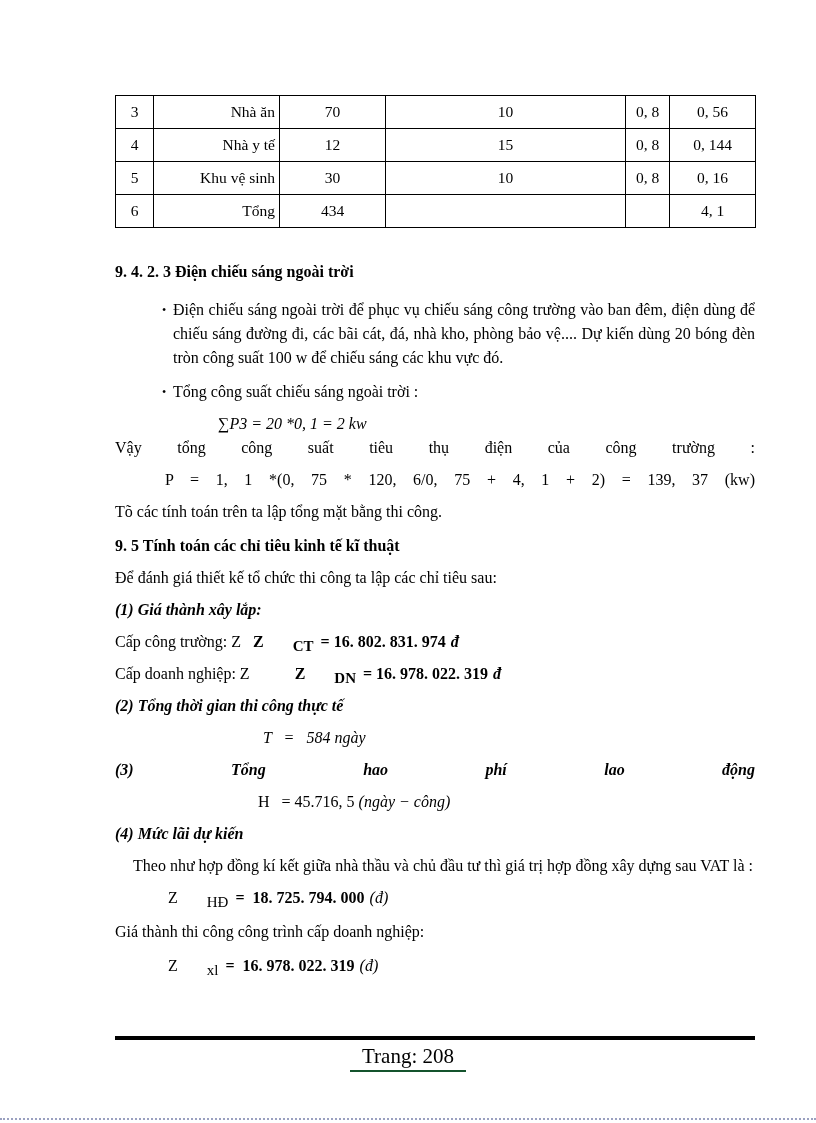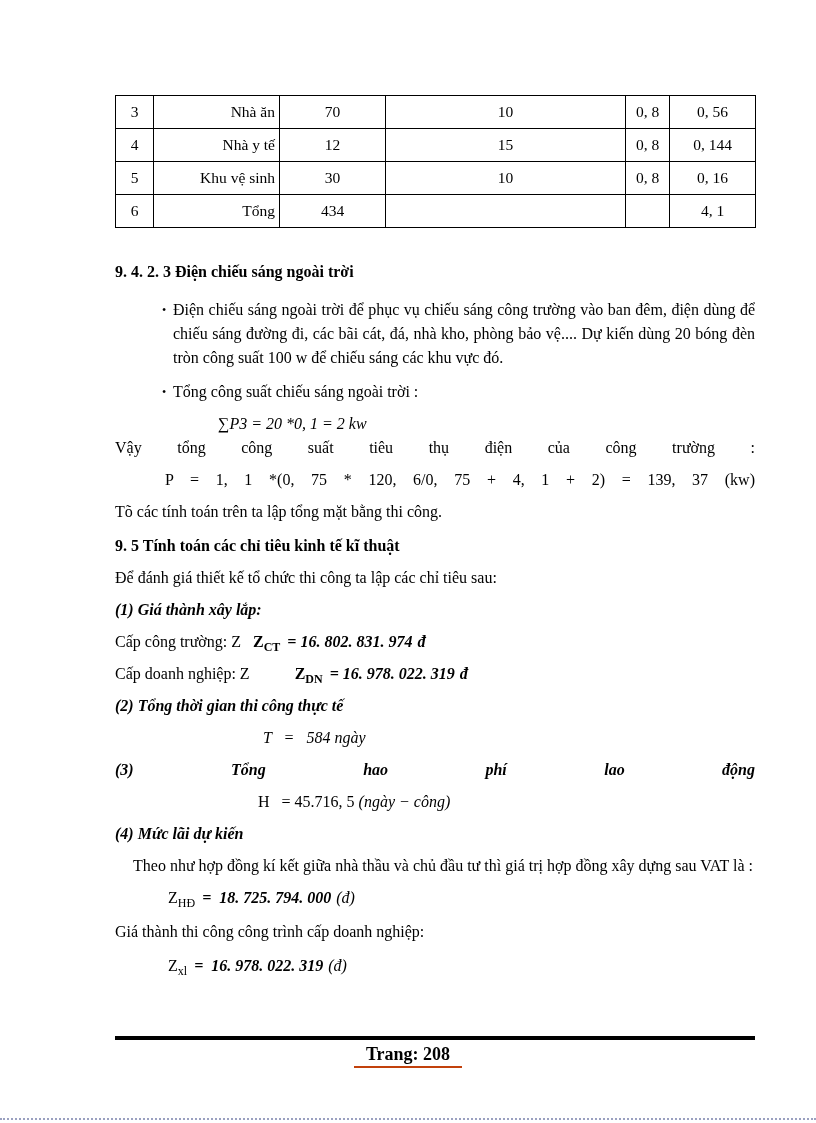--- a/index.html
+++ b/index.html
@@ -31,22 +31,22 @@
   
   p, h2 { line-height: 24px; font-weight: normal; font-size: 16px; }
   .bi { font-weight: bold; font-style: italic; }
   .just { text-align: justify; }
   .spread { text-align: justify; text-align-last: justify; }
   .pre { white-space: pre; }
   .sec-head { font-weight: bold; font-size: 16px; }
   .bullet { display: flex; }
   .bullet .marker { flex: 0 0 18px; margin-left: 40px; text-align: center; font-size: 12px; line-height: 24px; }
   .bullet .text { flex: 1; text-align: justify; }
-  sub { font-size: 12px; line-height: 0; }
-  .zval { margin-left: 7px; font-style: italic; }
+  sub { font-size: 15px; line-height: 0; margin-left: 29px; }
+  .zval { margin-left: 7px; }
   .zunit { margin-left: 5px; font-style: italic; }
   .zgrp1 { margin-left: 12px; }
   .zgrp2 { margin-left: 45px; }
   
   .mt8 { margin-top: 8px; }  .mt10 { margin-top: 10px; } .mt12 { margin-top: 0; }
   .mt14 { margin-top: 14px; } .mt32 { margin-top: 32px; }
   .ind50 { margin-left: 50px; }
   .ind53 { margin-left: 53px; }
   .ind103 { margin-left: 103px; font-style: italic; }
   .ind143 { margin-left: 143px; }
@@ -61,24 +61,24 @@
     background: #000;
   }
   .footer-text {
     position: absolute;
     left: 0; right: 0;
     top: 1044px;
     text-align: center;
   }
   .footer-text span {
     display: inline-block;
-    font-weight: bold;
-    font-size: 18px;
+    font-weight: normal;
+    font-size: 21px;
     padding: 0 12px 1px 12px;
-    border-bottom: 2px solid #c2410c;
+    border-bottom: 2px solid #14532d;
   }
   .bottom-dotted {
     position: absolute;
     left: 0; right: 0;
     bottom: 3px;
     border-top: 2px dotted #9aa0c0;
   }
 </style>
 </head>
 <body>

